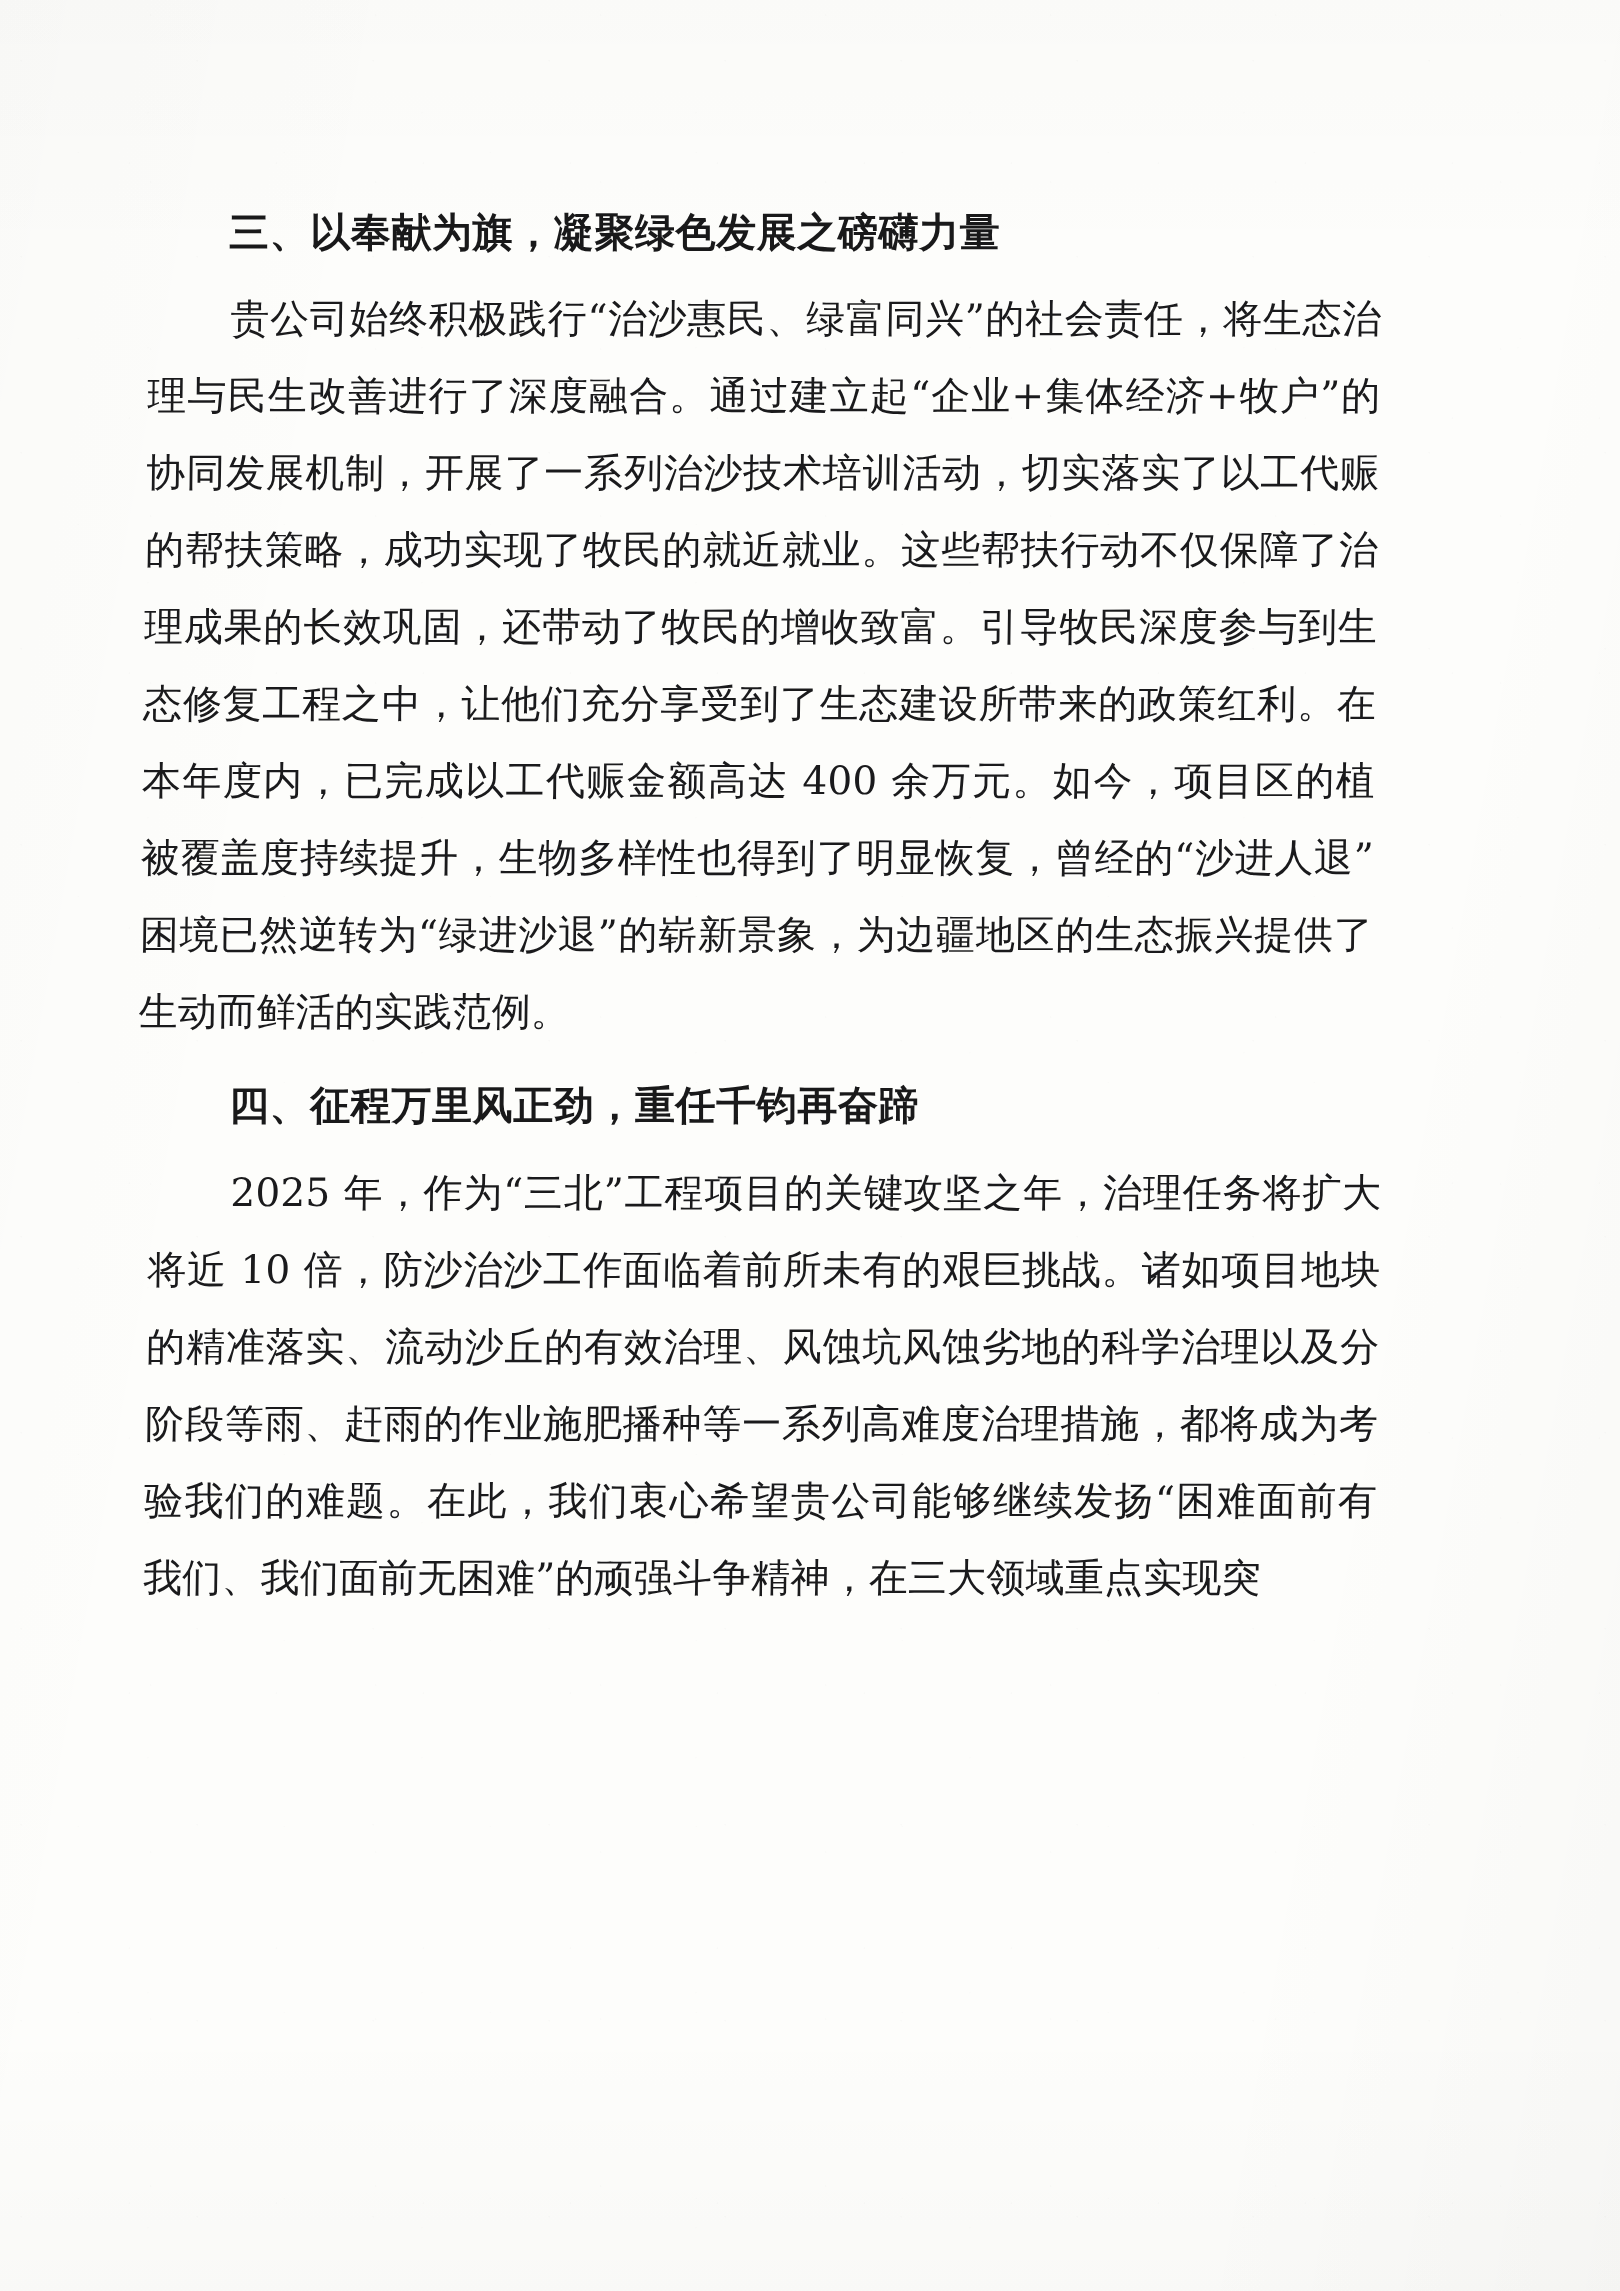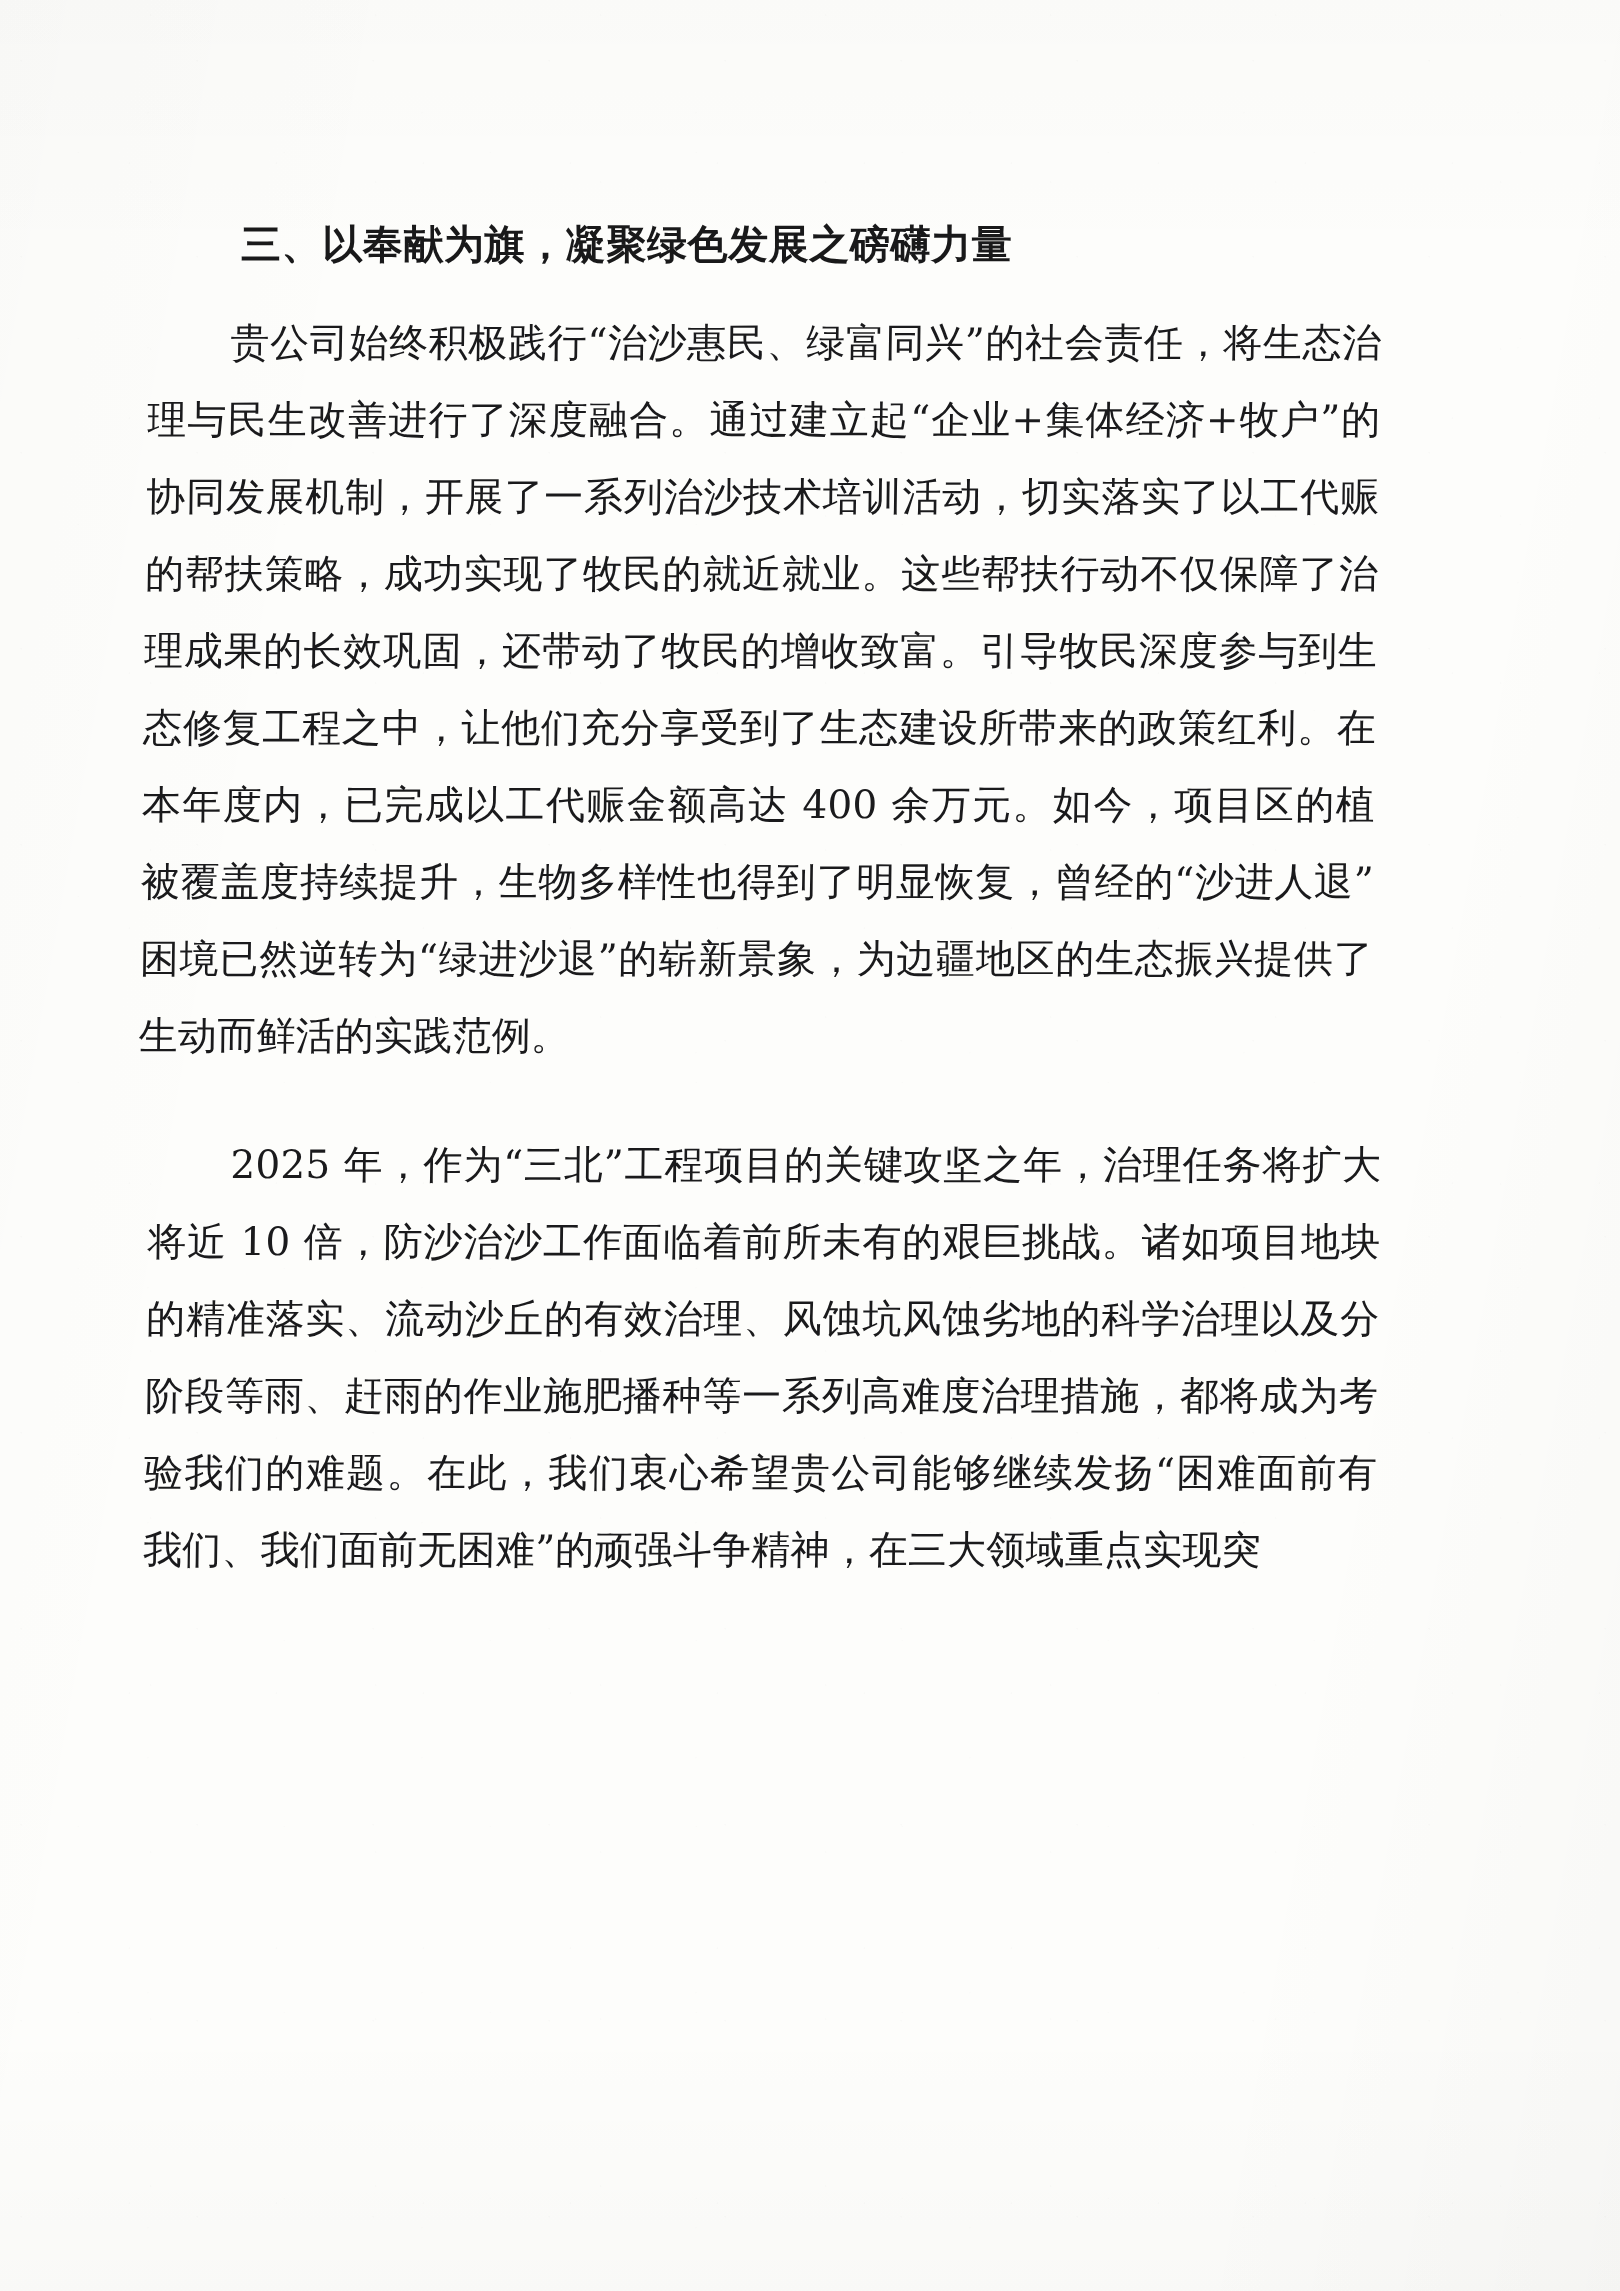--- a/index.html
+++ b/index.html
@@ -49,21 +49,21 @@
   }
 
   .heading {
     font-family: "Liberation Sans", "DejaVu Sans", sans-serif;
     font-weight: 700;
     font-size: 40px;
     line-height: 1.30;
     color: #19191a;
     text-indent: 80px;
     letter-spacing: 0.6px;
-    margin: 12px;
+    margin: 0;
     -webkit-font-smoothing: antialiased;
   }
 
   .para {
     font-family: "DejaVu Serif", "Liberation Serif", serif;
     font-size: 39px;
     line-height: 77px;
     color: #1a1a1c;
     text-indent: 82px;
     text-align: justify;
@@ -88,20 +88,21 @@
   <div id="content">
 
     <h2 class="heading">三、以奉献为旗，凝聚绿色发展之磅礴力量</h2>
 
     <div class="gap-h3-p3"></div>
 
     <p class="para">贵公司始终积极践行“治沙惠民、绿富同兴”的社会责任，将生态治理与民生改善进行了深度融合。通过建立起“企业+集体经济+牧户”的协同发展机制，开展了一系列治沙技术培训活动，切实落实了以工代赈的帮扶策略，成功实现了牧民的就近就业。这些帮扶行动不仅保障了治理成果的长效巩固，还带动了牧民的增收致富。引导牧民深度参与到生态修复工程之中，让他们充分享受到了生态建设所带来的政策红利。在本年度内，已完成以工代赈金额高达 400 余万元。如今，项目区的植被覆盖度持续提升，生物多样性也得到了明显恢复，曾经的“沙进人退”困境已然逆转为“绿进沙退”的崭新景象，为边疆地区的生态振兴提供了生动而鲜活的实践范例。</p>
 
     <div class="gap-p3-h4"></div>
 
+    <h2 class="heading">四、征程万里风正劲，重任千钧再奋蹄</h2>
 
     <div class="gap-h4-p4"></div>
 
     <p class="para">2025 年，作为“三北”工程项目的关键攻坚之年，治理任务将扩大将近 10 倍，防沙治沙工作面临着前所未有的艰巨挑战。诸如项目地块的精准落实、流动沙丘的有效治理、风蚀坑风蚀劣地的科学治理以及分阶段等雨、赶雨的作业施肥播种等一系列高难度治理措施，都将成为考验我们的难题。在此，我们衷心希望贵公司能够继续发扬“困难面前有我们、我们面前无困难”的顽强斗争精神，在三大领域重点实现突</p>
 
   </div>
 </div>
 
 
 </body></html>

